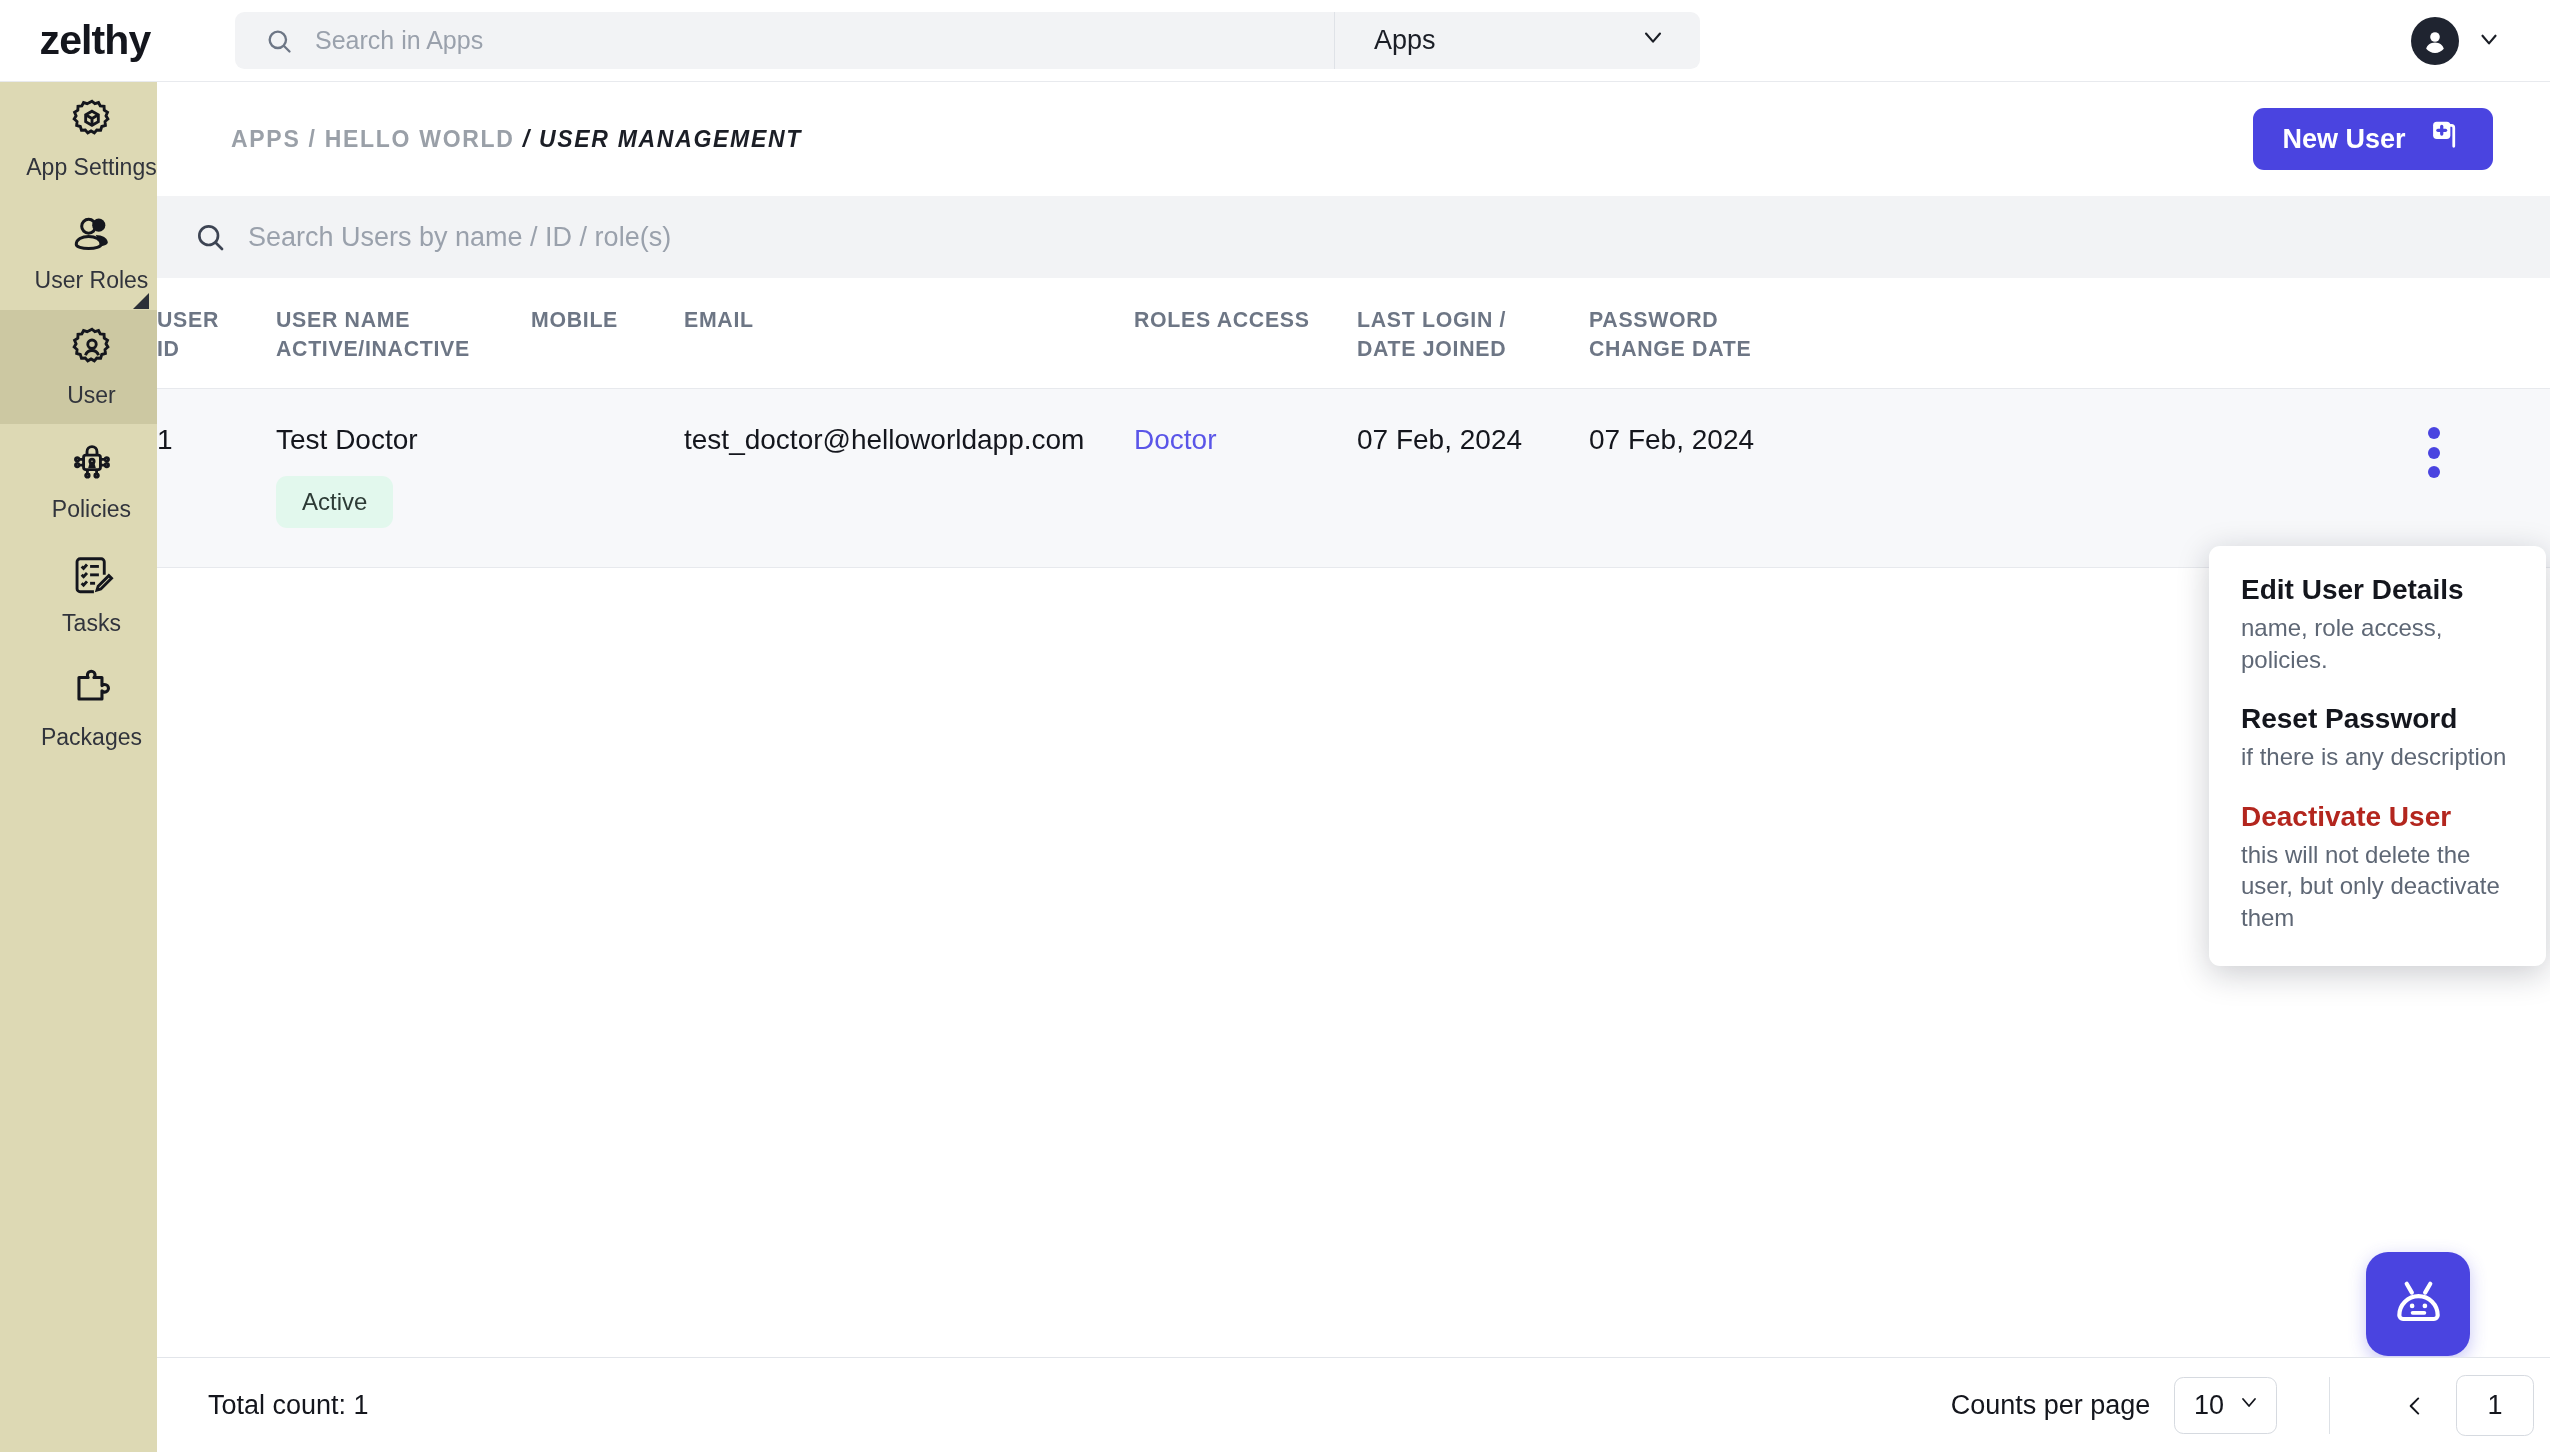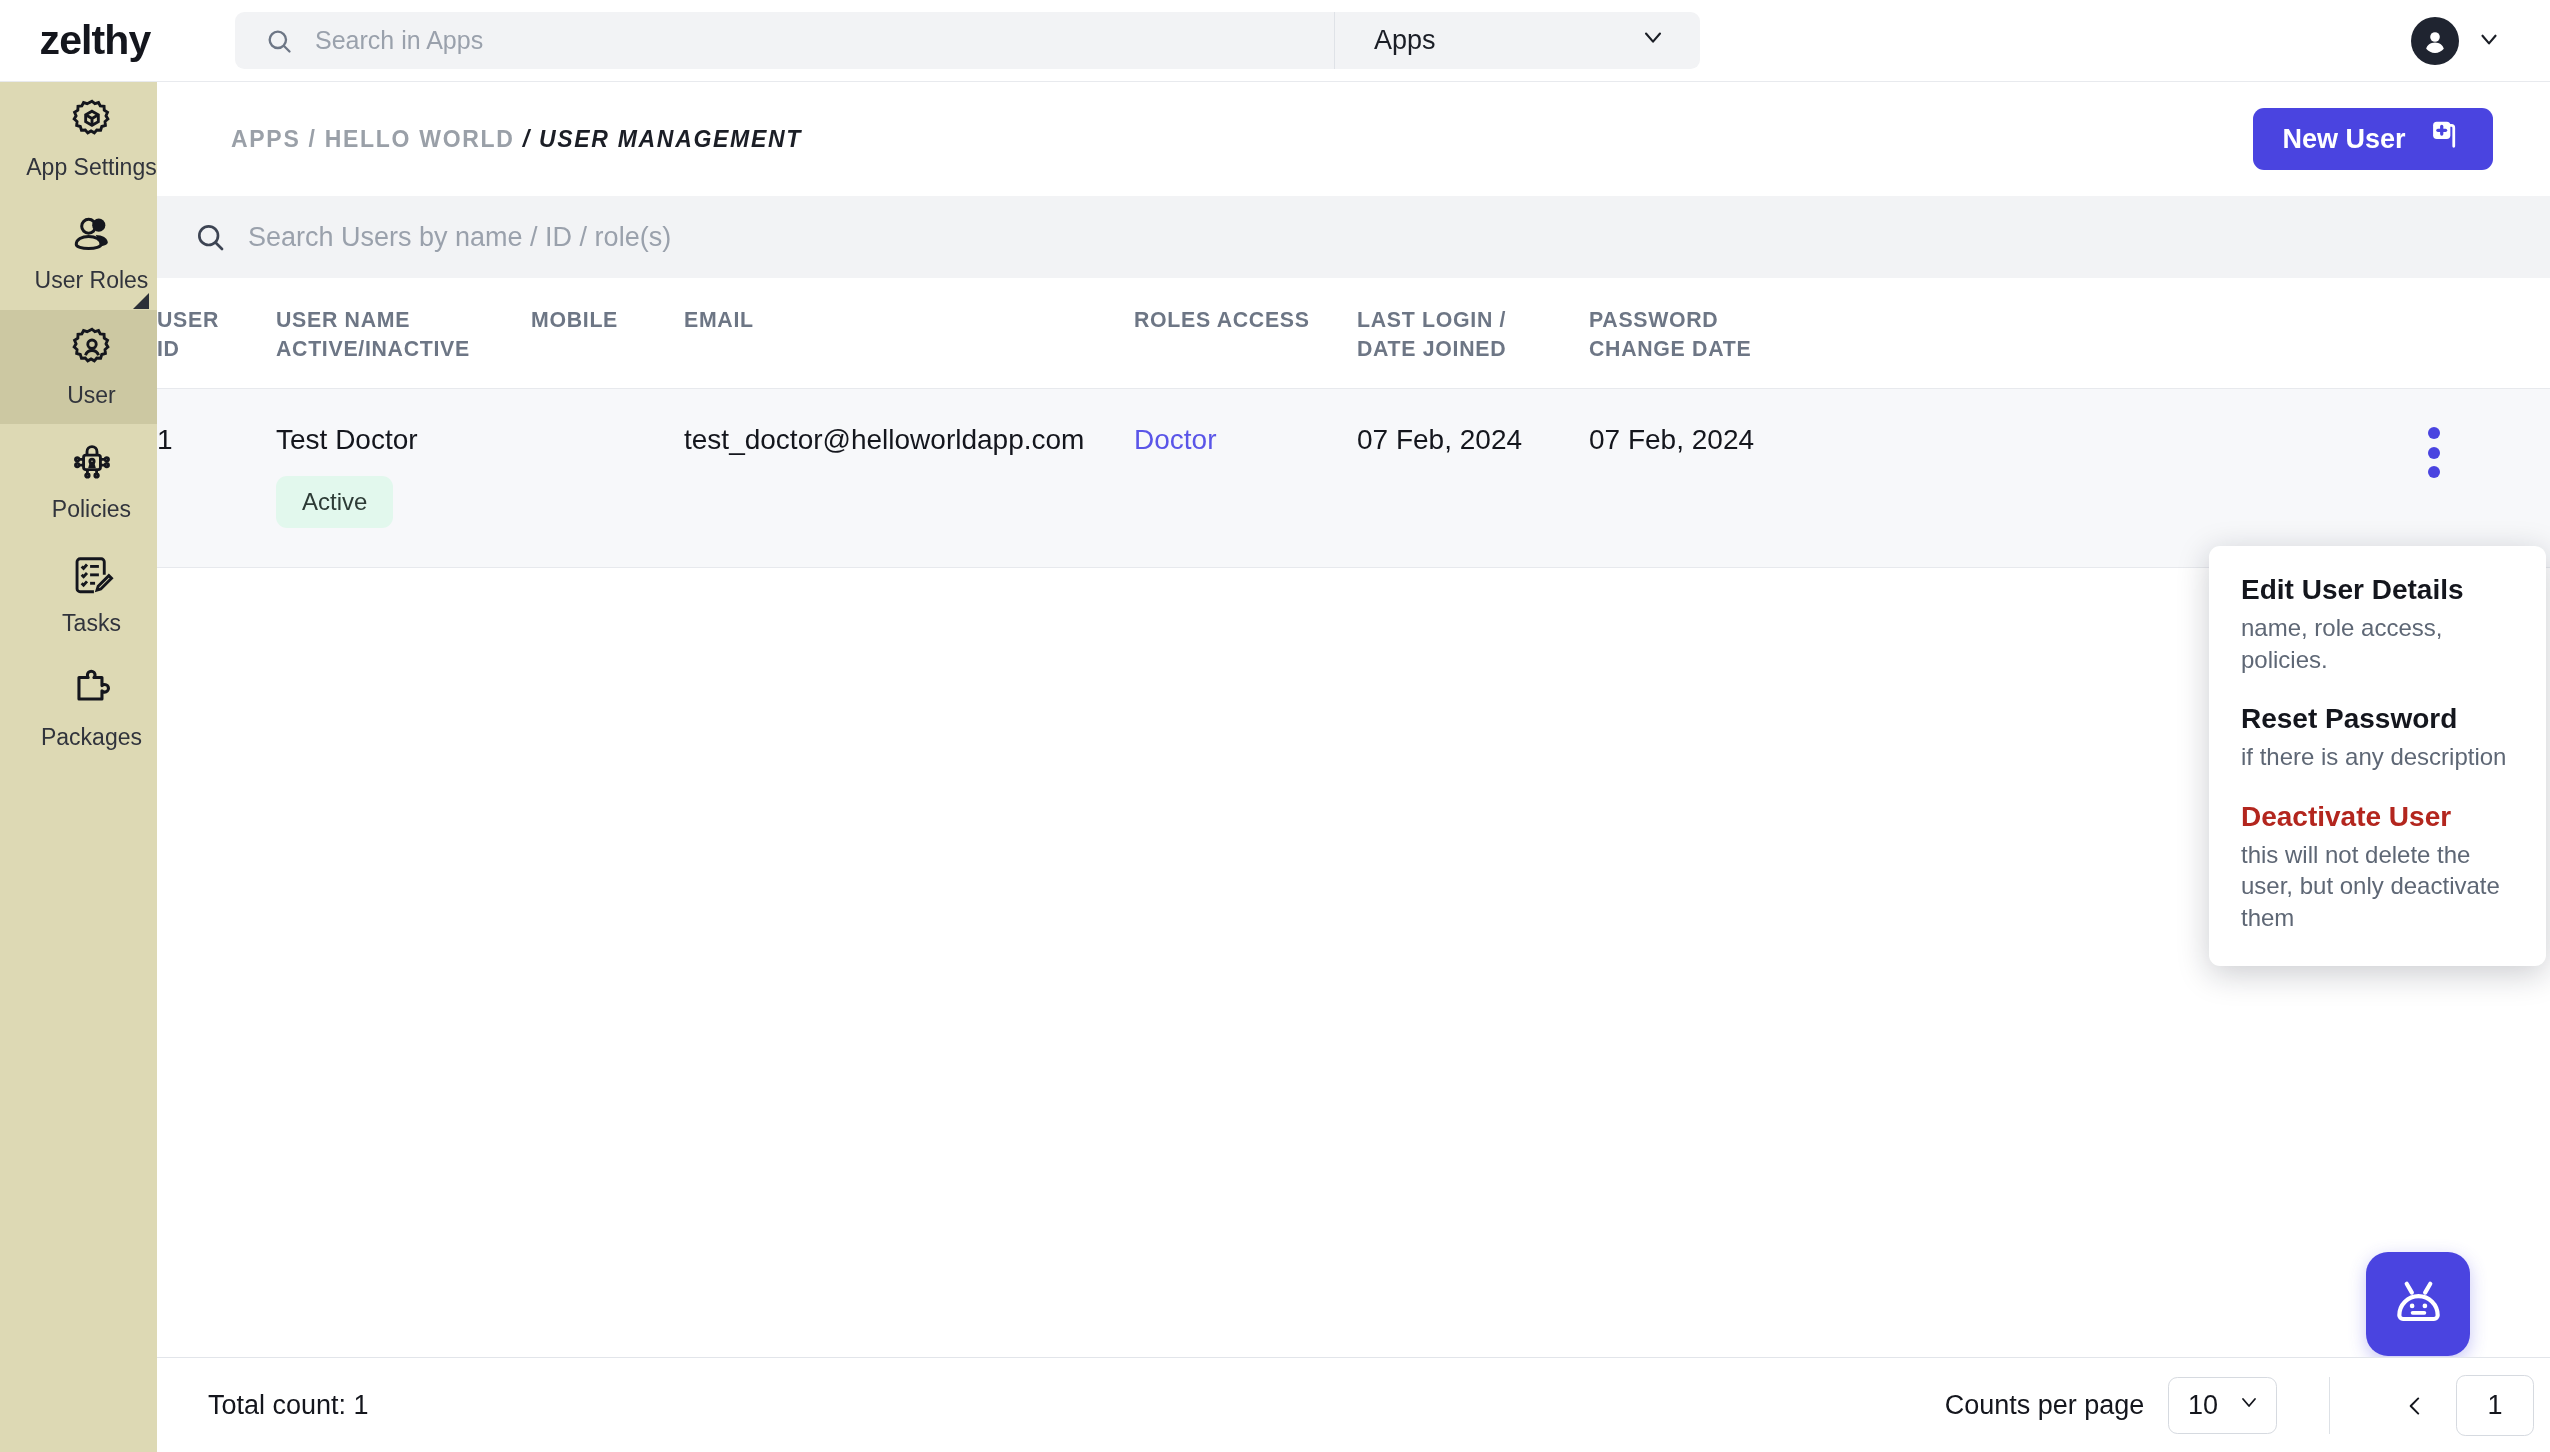--- a/index.html
+++ b/index.html
@@ -136,21 +136,21 @@
     position:absolute; left:0; bottom:0; width:2544px; height:96px;
     border-top:0.9px solid #e2e5ea; background:#fff;
     display:flex; align-items:center; justify-content:space-between;
     padding:0 48px 0 51px;
   }
   .totalcount { font-size:27px; color:#14161d; }
   .pagtools { display:flex; align-items:center; }
   .cpp { font-size:27px; color:#14161d; margin-right:24px; }
   .cppsel {
     height:57px; min-width:85px; border:0.9px solid #d6dae0; border-radius:9.3px;
-    display:flex; align-items:center; gap:19px; padding:0 15px 0 18.5px;
+    display:flex; align-items:center; gap:13px; padding:0 15px 0 18.5px;
     font-size:27px; color:#14161d; cursor:pointer;
   }
   .vdiv { width:0.9px; height:57px; background:#dde1e6; margin:0 52px; }
   .arrowbtn { padding:0 20.4px; cursor:pointer; display:flex; }
   .pagebox {
     width:78px; height:61px; border:0.9px solid #d6dae0; border-radius:9.3px;
     display:flex; align-items:center; justify-content:center;
     font-size:27px; color:#14161d; cursor:pointer; margin:0 7.4px;
   }
   .pagetotal { font-size:27px; color:#14161d; margin-left:13px; margin-right:9.3px; }

